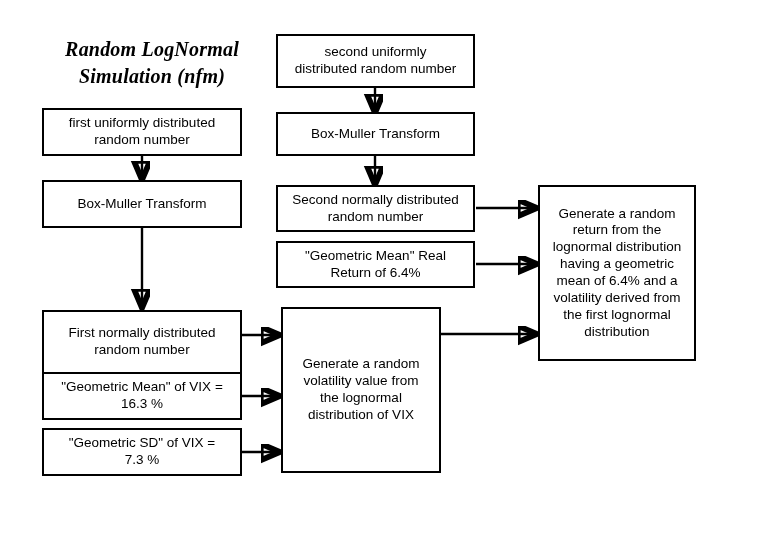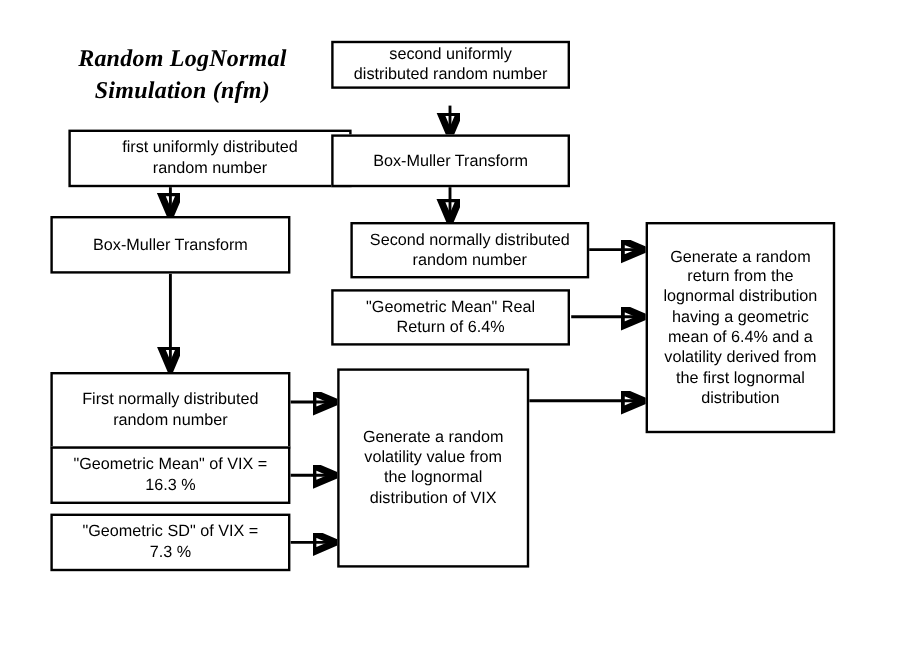--- a/index.html
+++ b/index.html
@@ -80,40 +80,40 @@
     <line x1="242" y1="335" x2="279" y2="335" marker-end="url(#arrow)"></line>
     <line x1="242" y1="396" x2="279" y2="396" marker-end="url(#arrow)"></line>
     <line x1="242" y1="452" x2="279" y2="452" marker-end="url(#arrow)"></line>
 
     <line x1="476" y1="208" x2="536" y2="208" marker-end="url(#arrow)"></line>
     <line x1="476" y1="264" x2="536" y2="264" marker-end="url(#arrow)"></line>
 
     <line x1="441" y1="334" x2="536" y2="334" marker-end="url(#arrow)"></line>
   </svg>
 
-  <div class="node" style="left:57px; top:108px; width:236px; height:48px;">first uniformly distributed
+  <div class="node" style="left:42px; top:108px; width:200px; height:48px;">first uniformly distributed
 random number</div>
 
   <div class="node" style="left:42px; top:180px; width:200px; height:48px;">Box-Muller Transform</div>
 
   <div class="node" style="left:42px; top:310px; width:200px; height:64px;">First normally distributed
 random number</div>
 
   <div class="node" style="left:42px; top:372px; width:200px; height:48px;">"Geometric Mean" of VIX =
 16.3 %</div>
 
   <div class="node" style="left:42px; top:428px; width:200px; height:48px;">"Geometric SD" of VIX =
 7.3 %</div>
 
-  <div class="node" style="left:276px; top:34px; width:199px; height:40px;">second uniformly
+  <div class="node" style="left:276px; top:34px; width:199px; height:54px;">second uniformly
 distributed random number</div>
 
   <div class="node" style="left:276px; top:112px; width:199px; height:44px;">Box-Muller Transform</div>
 
-  <div class="node" style="left:292px; top:185px; width:199px; height:47px;">Second normally distributed
+  <div class="node" style="left:276px; top:185px; width:199px; height:47px;">Second normally distributed
 random number</div>
 
   <div class="node" style="left:276px; top:241px; width:199px; height:47px;">"Geometric Mean" Real
 Return of 6.4%</div>
 
   <div class="node" style="left:281px; top:307px; width:160px; height:166px;">Generate a random
 volatility value from
 the lognormal
 distribution of VIX</div>
 

